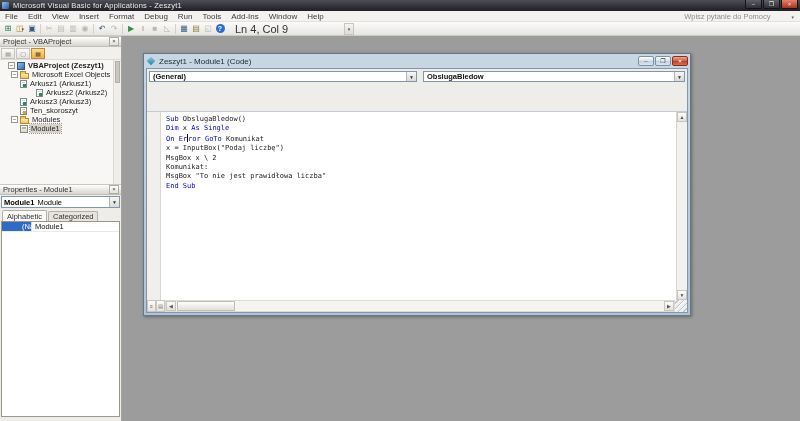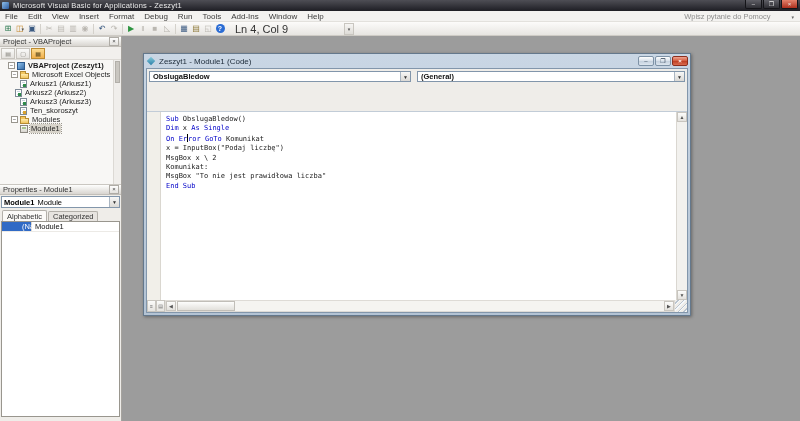--- a/index.html
+++ b/index.html
@@ -269,21 +269,21 @@
         </div>
         <div class="trow" style="padding-left: 11px;">
           <span class="exp">−</span>
           <span class="ti folder-icon"></span>
           <span class="tlabel">Microsoft Excel Objects</span>
         </div>
         <div class="trow" style="padding-left: 20px;">
           <span class="ti worksheet-icon"></span>
           <span class="tlabel">Arkusz1 (Arkusz1)</span>
         </div>
-        <div class="trow" style="padding-left: 15px;">
+        <div class="trow" style="padding-left: 36px;">
           <span class="ti worksheet-icon"></span>
           <span class="tlabel">Arkusz2 (Arkusz2)</span>
         </div>
         <div class="trow" style="padding-left: 20px;">
           <span class="ti worksheet-icon"></span>
           <span class="tlabel">Arkusz3 (Arkusz3)</span>
         </div>
         <div class="trow" style="padding-left: 20px;">
           <span class="ti workbook-icon"></span>
           <span class="tlabel">Ten_skoroszyt</span>
@@ -332,26 +332,26 @@
     <span class="cw-icon"></span>
     <span>Zeszyt1 - Module1 (Code)</span>
     <span class="cw-buttons">
       <span class="cwb">–</span>
       <span class="cwb">❐</span>
       <span class="cwb close">×</span>
     </span>
   </div>
   <div class="cw-body">
     <div class="combo-row">
+      <span class="combo obj">
+        <span>(General)</span>
+        <span class="combo-arrow">▼</span>
+      </span>
       <span class="combo proc">
         <span>ObslugaBledow</span>
-        <span class="combo-arrow">▼</span>
-      </span>
-      <span class="combo obj">
-        <span>(General)</span>
         <span class="combo-arrow">▼</span>
       </span>
     </div>
     <div class="code-area">
       <div class="code-margin"></div>
       <div class="code-editor"><div class="cline"><span class="kw">Sub</span><span> ObslugaBledow()</span></div><div class="cline"><span class="kw">Dim</span><span> x </span><span class="kw">As</span><span> </span><span class="kw">Single</span></div><div class="cline"><span class="kw">On Er</span><span class="caret"></span><span class="kw">ror GoTo</span><span> Komunikat</span></div><div class="cline"><span>x = InputBox("Podaj liczbę")</span></div><div class="cline"><span>MsgBox x \ 2</span></div><div class="cline"><span>Komunikat:</span></div><div class="cline"><span>MsgBox "To nie jest prawidłowa liczba"</span></div><div class="cline"><span class="kw">End Sub</span></div></div>
       <div class="vscroll">
         <div class="sarrow">▲</div>
         <div class="sarrow">▼</div>
       </div>

